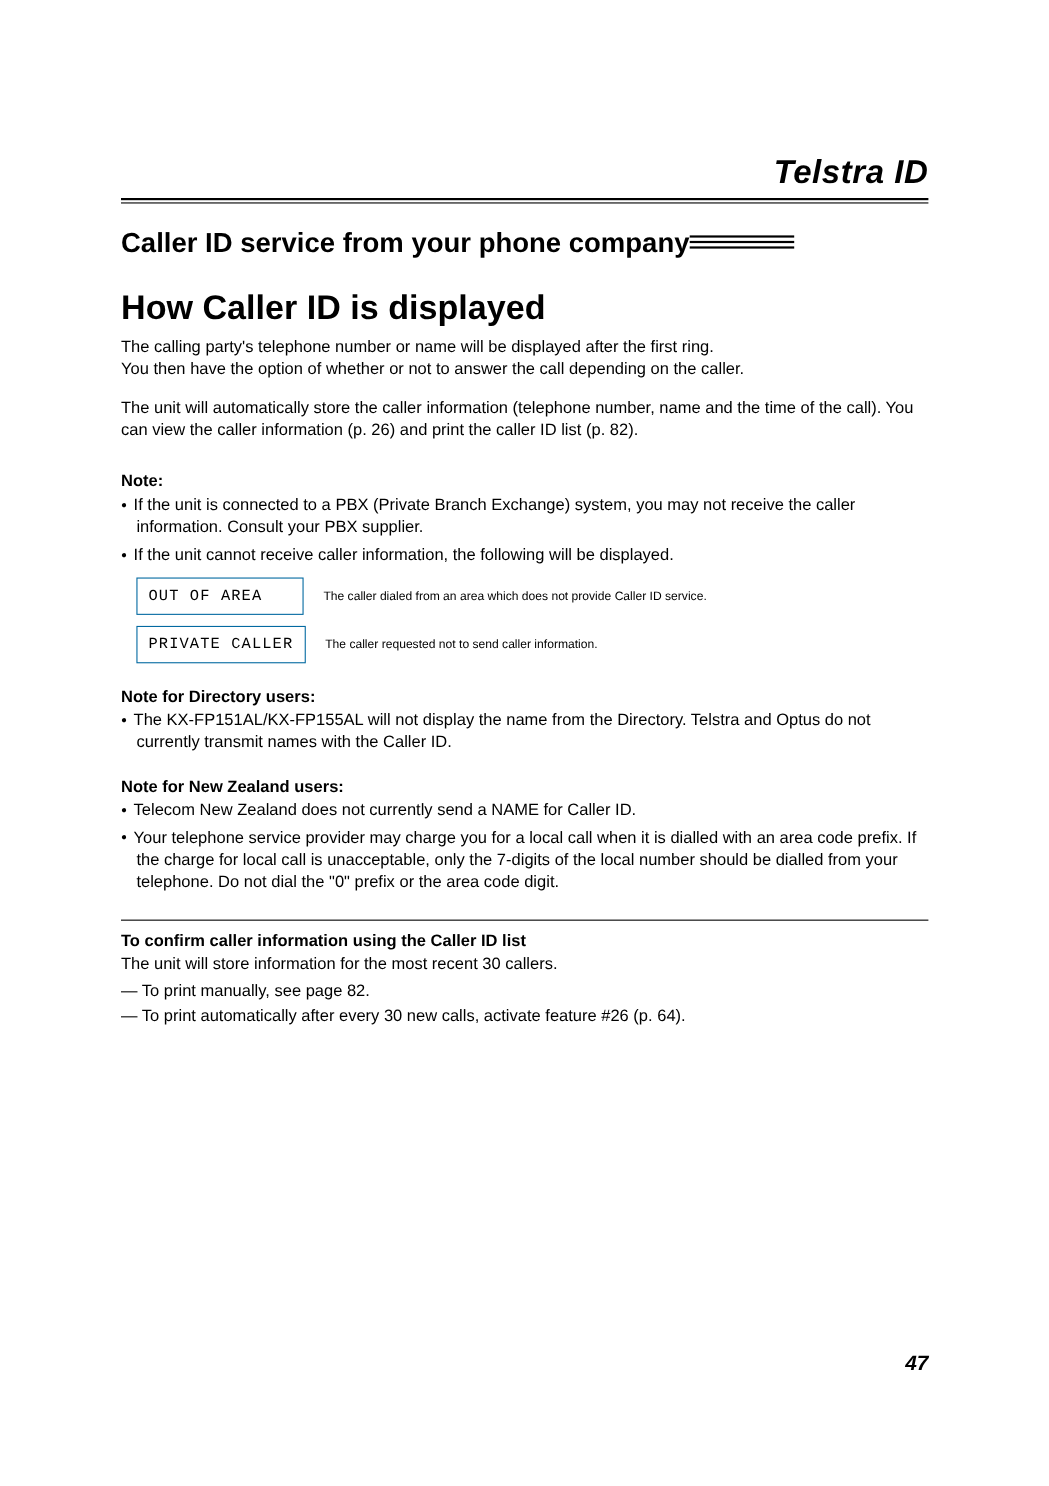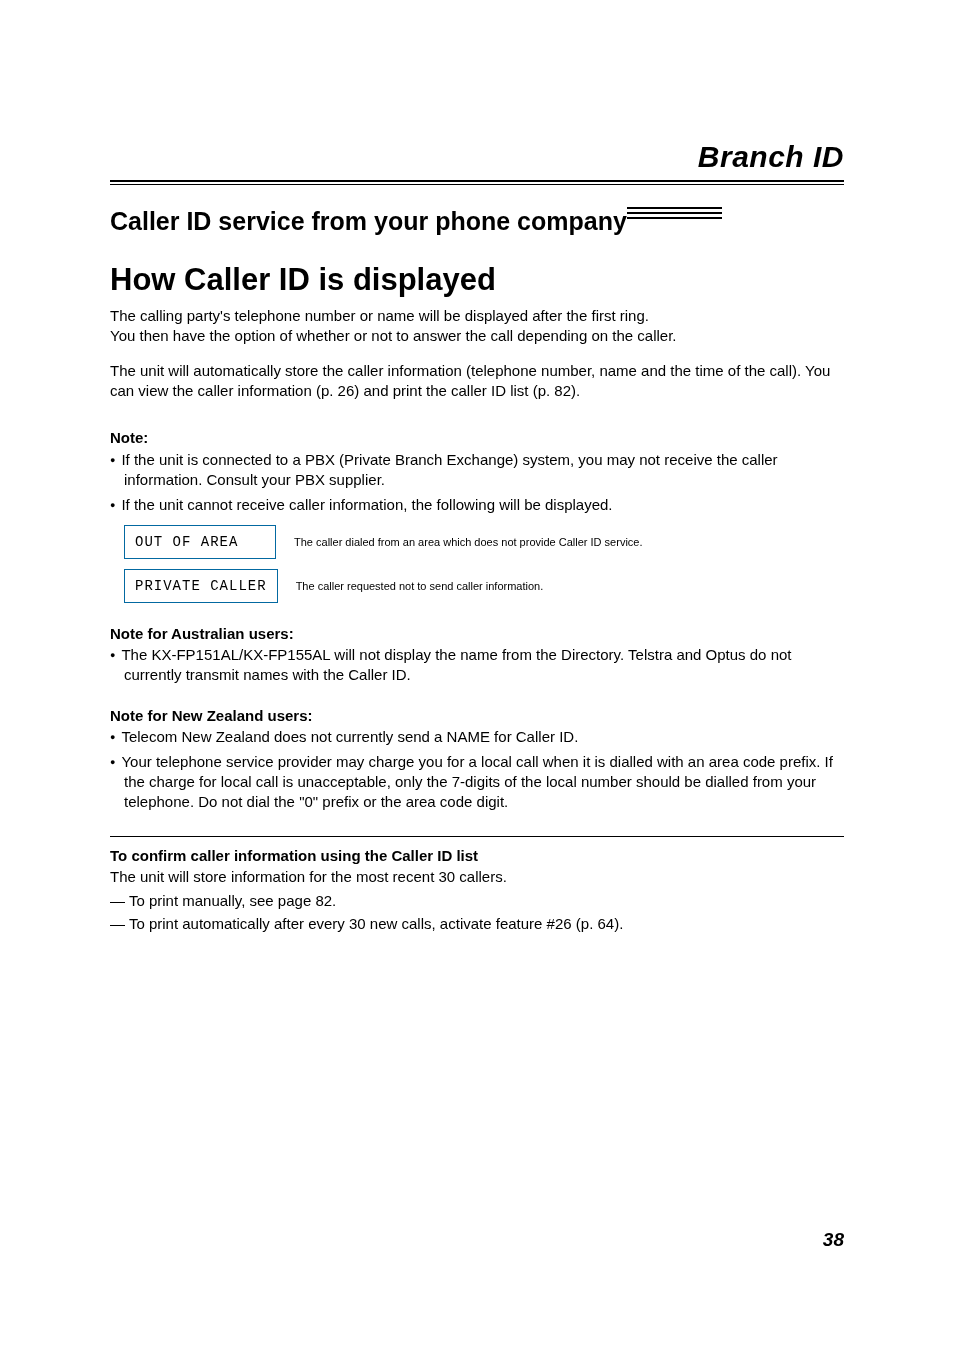--- a/index.html
+++ b/index.html
@@ -29,20 +29,21 @@
     border-top: 2px solid #000;
     margin: 0;
   }
   .chapter-rule-thin {
     border: none;
     border-top: 1px solid #000;
     margin: 2px 0 0 0;
   }
   .section-row {
     display: flex;
+    align-items: center;
     margin-top: 22px;
   }
   .section-title {
     font-size: 25px;
     font-weight: bold;
     margin: 0;
     white-space: nowrap;
   }
   .section-decor {
     flex: 0 0 auto;
@@ -126,21 +127,21 @@
     font-size: 19px;
     font-style: italic;
     font-weight: bold;
   }
 </style>
 </head>
 <body>
 
 <div class="page">
 
-  <h1 class="chapter-title">Branch ID</h1>
+  <h1 class="chapter-title">Telstra ID</h1>
   <hr class="chapter-rule-thick">
   <hr class="chapter-rule-thin">
 
   <div class="section-row">
     <h2 class="section-title">Caller ID service from your phone company</h2>
     <div class="section-decor">
       <div></div>
         <div></div>
         <div></div>
     </div>
@@ -162,28 +163,28 @@
 
   <div class="display-row">
     <div class="display-box">OUT OF AREA</div>
     <div class="display-desc">The caller dialed from an area which does not provide Caller ID service.</div>
   </div>
   <div class="display-row">
     <div class="display-box">PRIVATE CALLER</div>
     <div class="display-desc">The caller requested not to send caller information.</div>
   </div>
 
-  <p class="subnote">Note for Australian users:</p>
+  <p class="subnote">Note for Directory users:</p>
   <p class="bullet">The KX-FP151AL/KX-FP155AL will not display the name from the Directory. Telstra and Optus do not currently transmit names with the Caller ID.</p>
 
   <p class="subnote">Note for New Zealand users:</p>
   <p class="bullet">Telecom New Zealand does not currently send a NAME for Caller ID.</p>
   <p class="bullet">Your telephone service provider may charge you for a local call when it is dialled with an area code prefix. If the charge for local call is unacceptable, only the 7-digits of the local number should be dialled from your telephone. Do not dial the "0" prefix or the area code digit.</p>
 
   <hr class="inner-rule">
 
   <p class="subnote" style="margin-top:0;">To confirm caller information using the Caller ID list</p>
   <p class="dash-item">The unit will store information for the most recent 30 callers.</p>
   <p class="dash-item">— To print manually, see page 82.</p>
   <p class="dash-item">— To print automatically after every 30 new calls, activate feature #26 (p. 64).</p>
 
-  <div class="page-number">38</div>
+  <div class="page-number">47</div>
 </div>
 
 </body></html>

